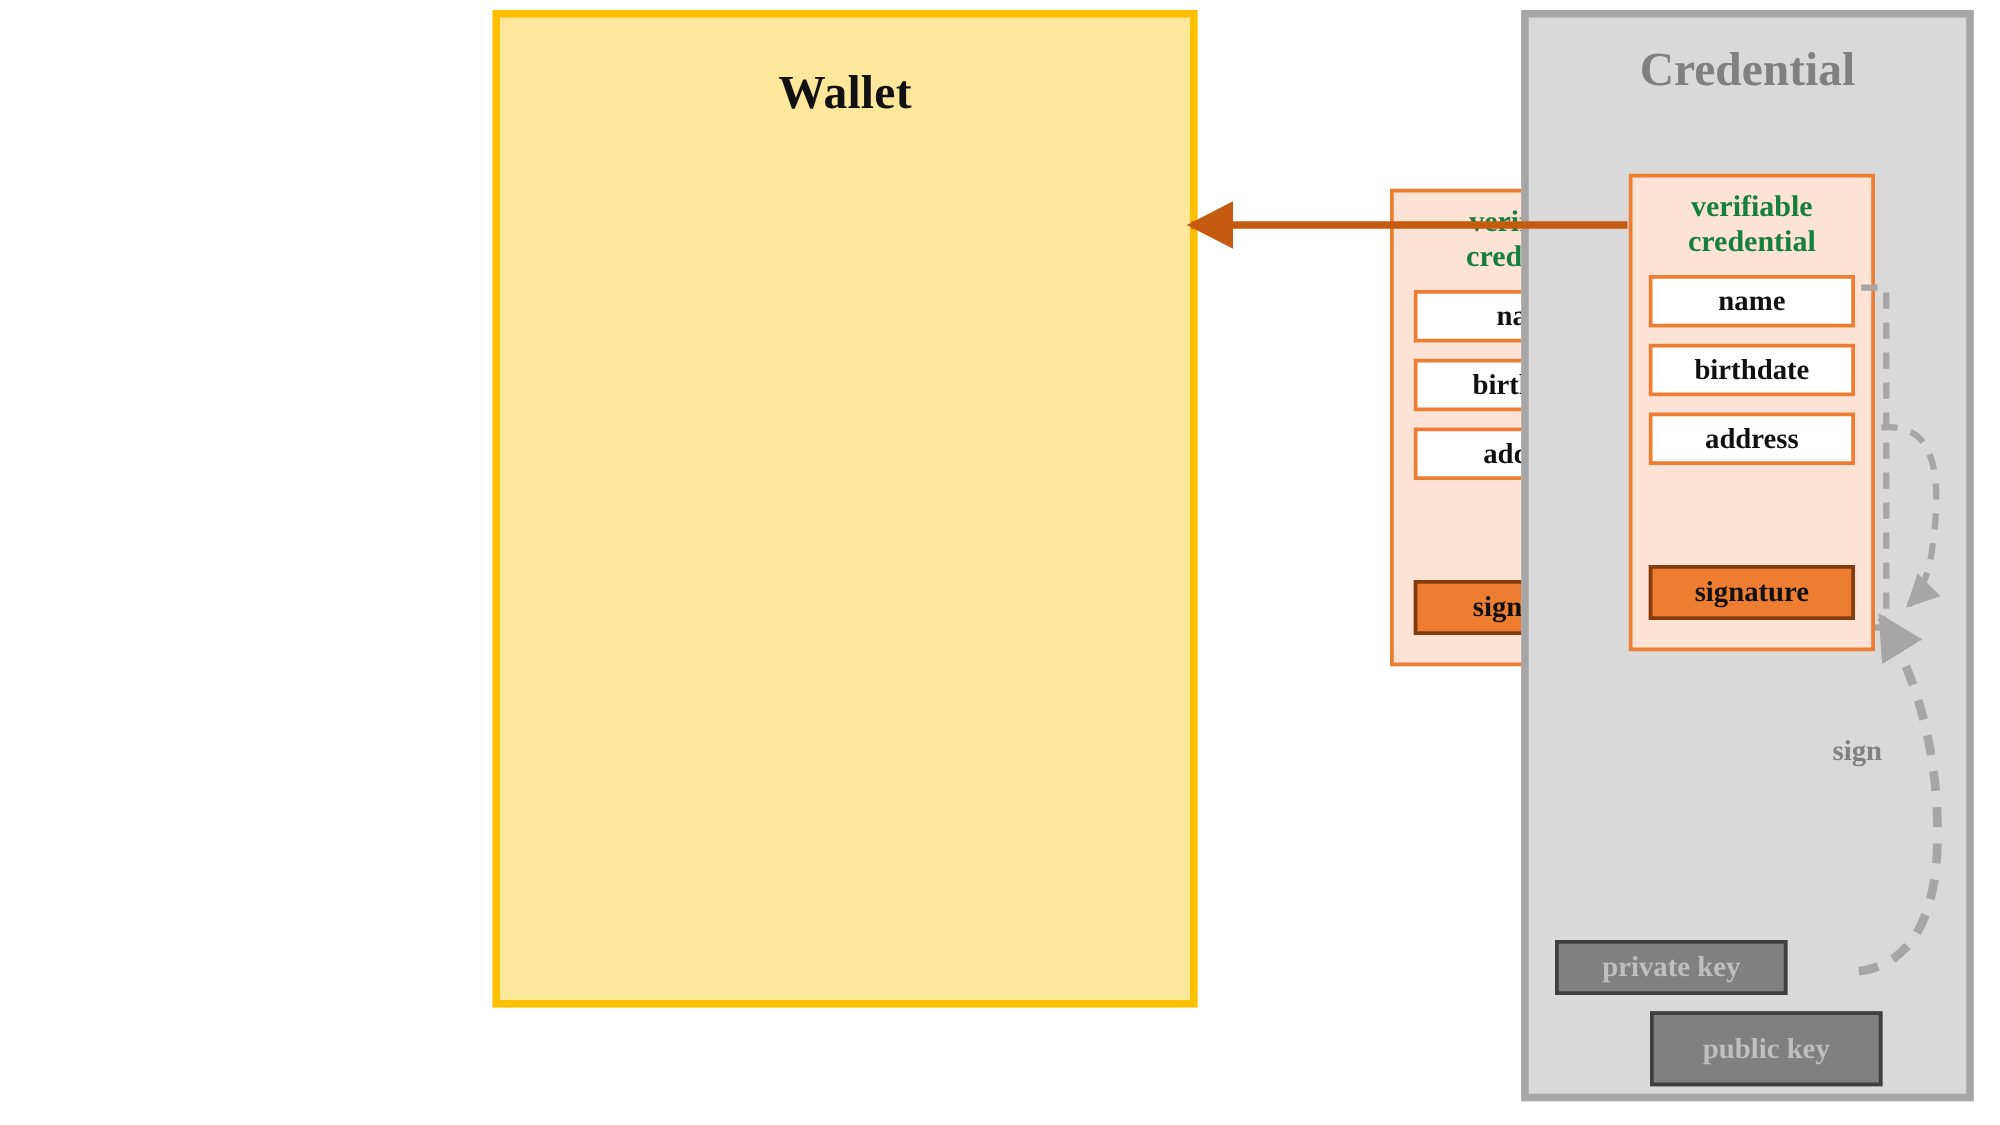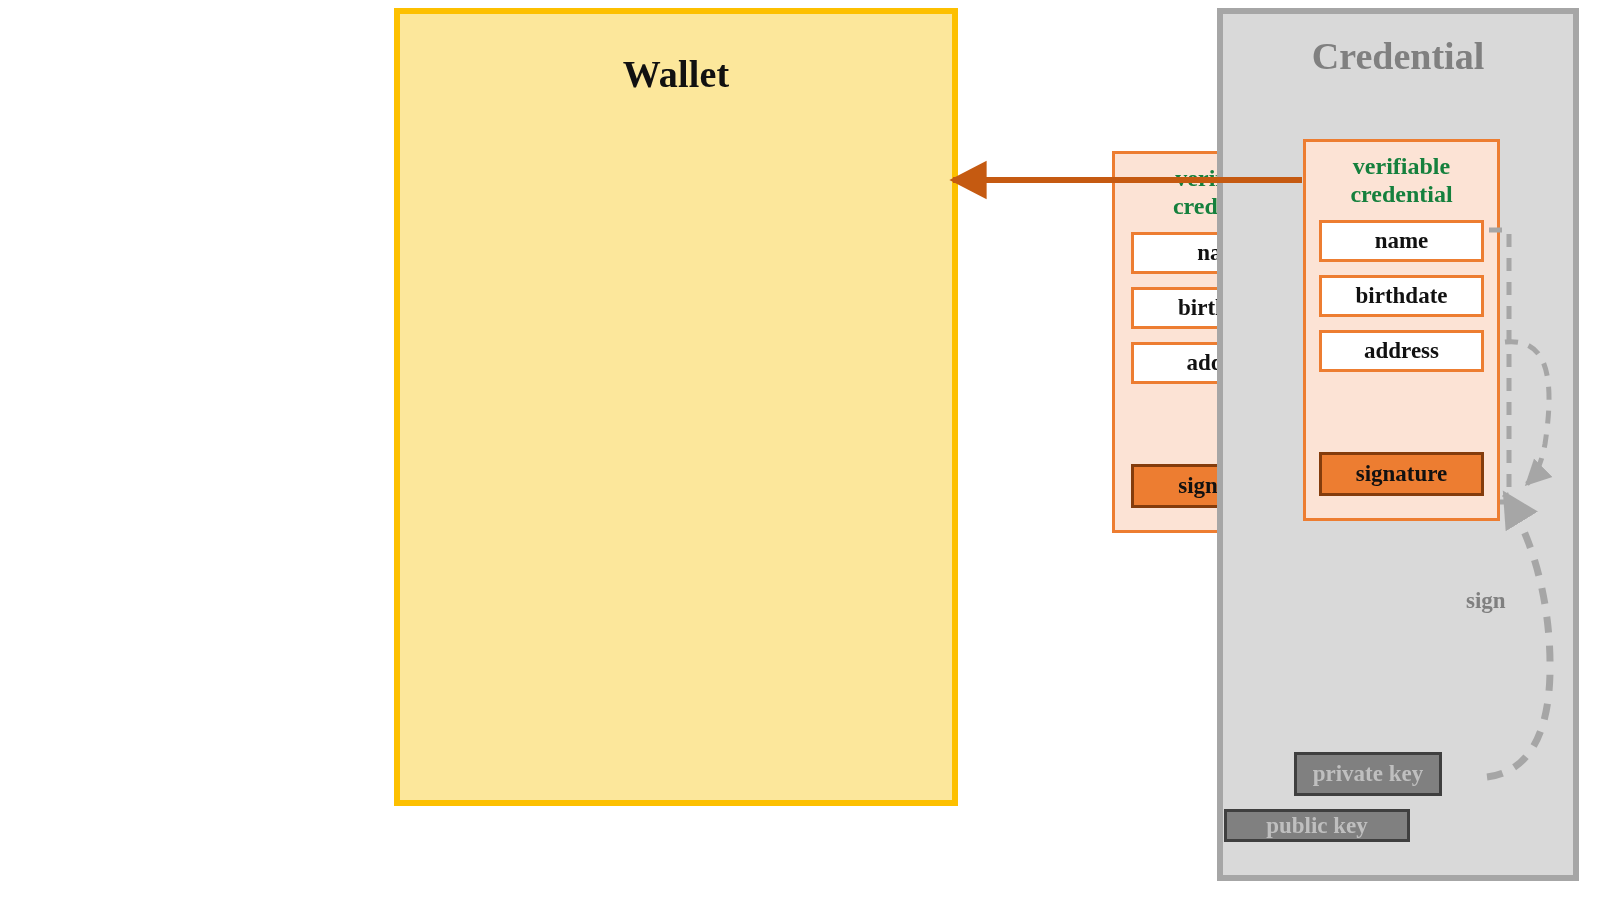--- a/index.html
+++ b/index.html
@@ -122,22 +122,22 @@
     position: absolute;
     background: #808080;
     border: 3px solid #3f3f3f;
     display: flex;
     align-items: center;
     justify-content: center;
     font-size: 23px;
     font-weight: bold;
     color: #bfbfbf;
   }
-  #private-key { left: 1294px; top: 752px; width: 148px; height: 44px; }
-  #public-key  { left: 1224px; top: 809px; width: 186px; height: 33px; }
+  #private-key { left: 1244px; top: 752px; width: 186px; height: 44px; }
+  #public-key  { left: 1320px; top: 809px; width: 186px; height: 60px; }
 
   
   #arrow-layer {
     position: absolute;
     left: 0; top: 0;
     width: 1600px; height: 900px;
     pointer-events: none;
   }
 
   #sign-label {

